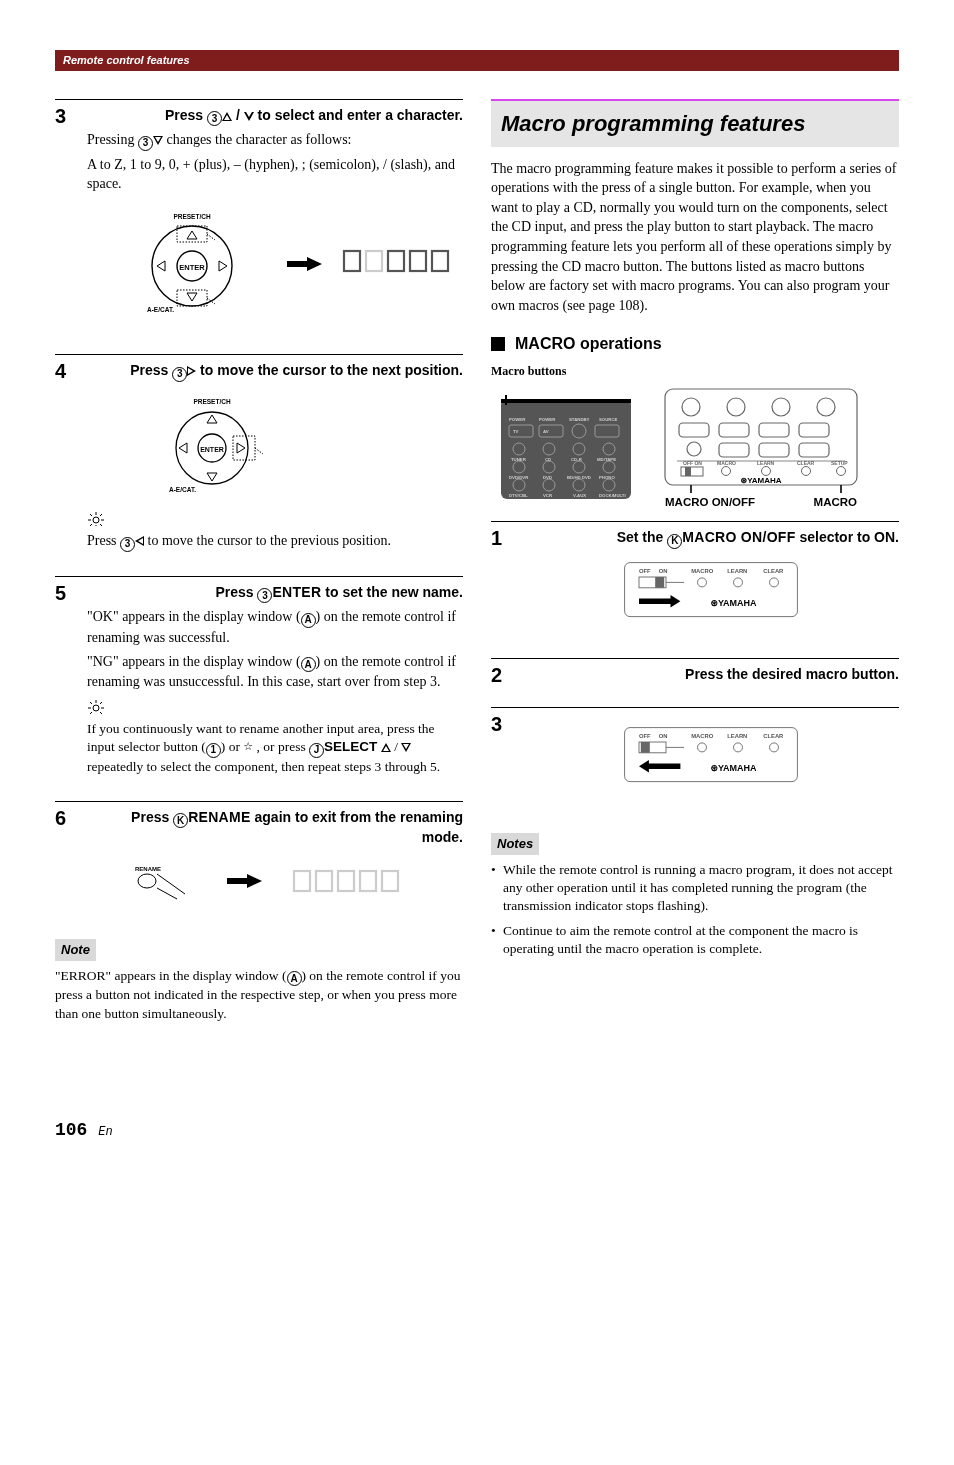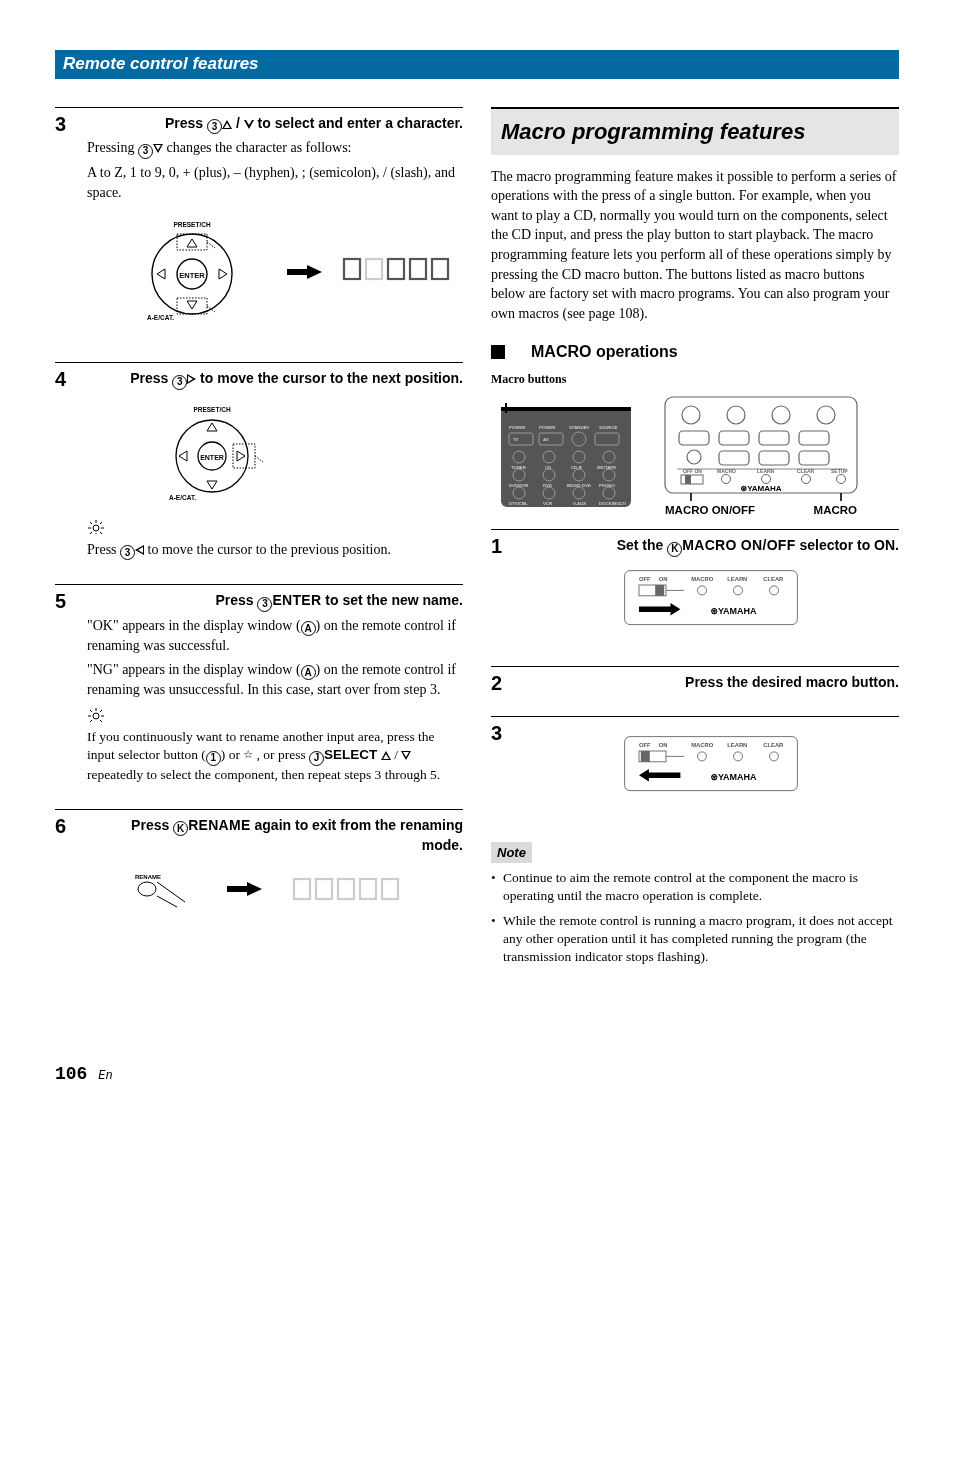--- a/index.html
+++ b/index.html
@@ -6,26 +6,26 @@
   body {
     font-family: "Times New Roman", Times, serif;
     font-size: 14px;
     line-height: 1.35;
     width: 954px;
     padding: 50px 55px 30px 55px;
     color: #000;
     background: #fff;
   }
   .hdr-bar {
-    background: #0369a1;
+    background: #7f1d1d;
     color: #fff;
     font-family: Arial, Helvetica, sans-serif;
     font-weight: bold;
     font-style: italic;
-    font-size: 17px;
+    font-size: 11px;
     padding: 3px 8px;
     margin-bottom: 28px;
   }
   .cols {
     display: flex;
     gap: 28px;
   }
   .col { width: 50%; }
   .step { margin-bottom: 20px; }
   .step-line { border-top: 1.5px solid #000; margin-bottom: 6px; }
@@ -73,31 +73,31 @@
   }
   .dial svg { width: 100%; height: 100%; }
   .arrow-r {
     width: 35px; height: 14px;
     display: inline-flex; align-items: center; justify-content: center;
   }
   .arrow-r svg { width: 100%; height: 100%; }
   
   .feature-title-wrap {
     background: #e5e5e5;
-    border-top: 2px solid #000000;
+    border-top: 2px solid #d946ef;
     padding: 8px 10px;
     margin-bottom: 12px;
   }
   .feature-title {
     font-family: Arial, Helvetica, sans-serif;
     font-style: italic;
     font-weight: bold;
     font-size: 22px;
   }
-  .h3-row { display: flex; align-items: center; gap: 26px; margin: 18px 0 8px 0; }
+  .h3-row { display: flex; align-items: center; gap: 10px; margin: 18px 0 8px 0; }
   .h3-square { width: 14px; height: 14px; background: #000; }
   .h3-text { font-family: Arial, Helvetica, sans-serif; font-weight: bold; font-size: 16px; }
   .sub-bold { font-family: Liberation Serif, serif; font-weight: bold; font-size: 12px; margin: 8px 0 4px 0; }
   .remote-fig {
     display: flex;
     align-items: flex-start;
     gap: 20px;
     margin: 6px 0 6px 0;
   }
   .remote-fig svg { display: block; }
@@ -325,20 +325,26 @@
                 <rect x="46" y="4" width="16" height="20"></rect>
                 <rect x="68" y="4" width="16" height="20"></rect>
                 <rect x="90" y="4" width="16" height="20"></rect>
               </g>
             </svg>
           </div>
         </div>
       </div>
     </div>
 
+    <div>
+      <div class="note-box">Note</div>
+      <div class="para serif" style="font-size:13.5px">
+        <span>"ERROR" appears in the display window (</span><span class="circled">A</span><span>) on the remote control if you press a button not indicated in the respective step, or when you press more than one button simultaneously.</span>
+      </div>
+    </div>
 
   </div>
 
   <div class="col">
     <div class="feature-title-wrap">
       <div class="feature-title">Macro programming features</div>
     </div>
     <div class="para serif">The macro programming feature makes it possible to perform a series of operations with the press of a single button. For example, when you want to play a CD, normally you would turn on the components, select the CD input, and press the play button to start playback. The macro programming feature lets you perform all of these operations simply by pressing the CD macro button. The buttons listed as macro buttons below are factory set with macro programs. You can also program your own macros (see page 108).</div>
 
     <div class="h3-row">
@@ -479,24 +485,24 @@
                 <circle cx="170" cy="26" r="5" fill="none" stroke="#666"></circle>
               <polygon points="66,44 31,44 31,40 20,47 31,54 31,50 66,50" fill="#000"></polygon>
               <text x="125" y="52" font-family="Arial" font-size="10" font-weight="bold" text-anchor="middle">⊛YAMAHA</text>
             </svg>
           </div>
         </div>
       </div>
     </div>
 
     <div>
-      <div class="note-box">Note</div>
+      <div class="note-box">Notes</div>
       <ul class="ul-notes">
+        <li>While the remote control is running a macro program, it does not accept any other operation until it has completed running the program (the transmission indicator stops flashing).</li>
         <li>Continue to aim the remote control at the component the macro is operating until the macro operation is complete.</li>
-        <li>While the remote control is running a macro program, it does not accept any other operation until it has completed running the program (the transmission indicator stops flashing).</li>
       </ul>
     </div>
 
   </div>
 </div>
 
 <div class="page-num">
   <span>106</span>
   <span class="en">En</span>
 </div>

